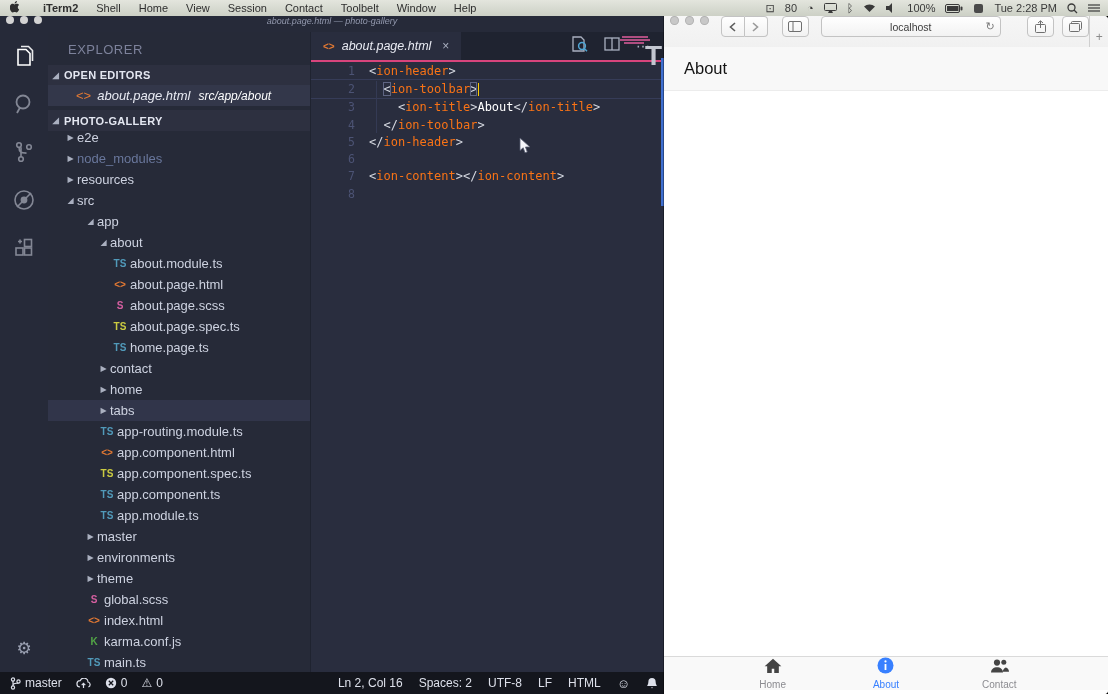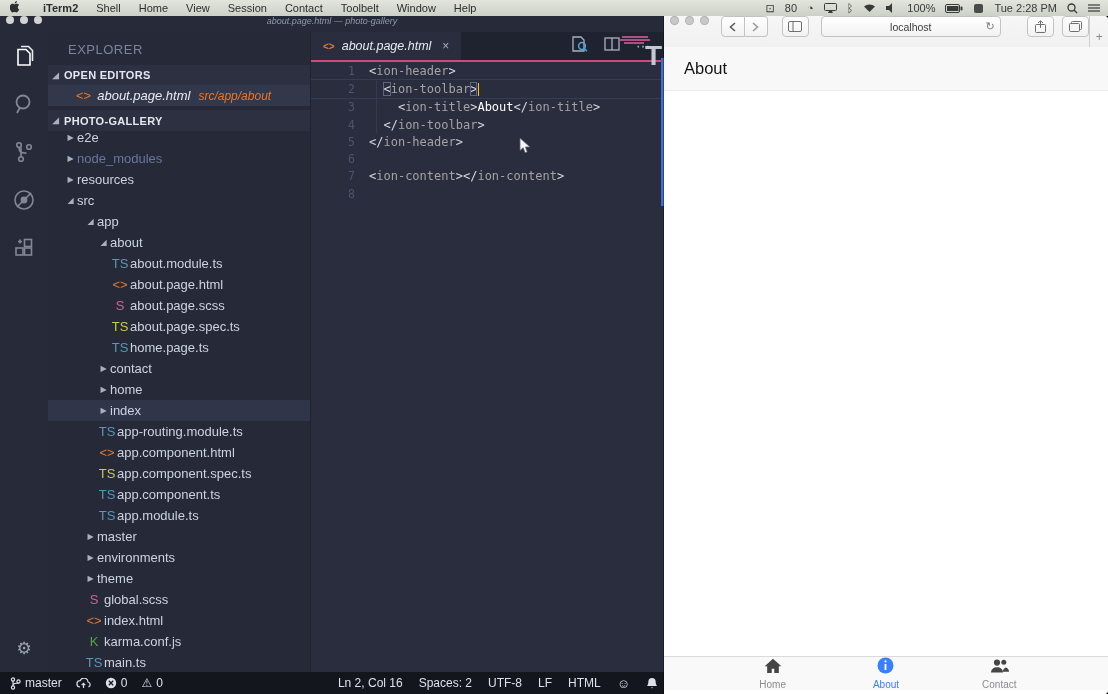--- a/index.html
+++ b/index.html
@@ -32,46 +32,46 @@
   
   #sidebar{width:262px;background:#262a38;position:relative;flex:none;overflow:hidden;
     color:#c3c8d8;font-size:13px;}
   #sb-title{padding:10px 0 8px 20px;font-size:13px;letter-spacing:.5px;color:#7d829b;}
   .section-head{height:20px;display:flex;align-items:center;background:#2d3040;
     font-size:11px;font-weight:bold;color:#e4e7f1;letter-spacing:.3px;}
   .section-head .arrow{width:16px;text-align:center;font-size:8px;color:#aab0c0;}
   #open-editor-item{height:21px;display:flex;align-items:center;background:#33374a;
     padding-left:28px;}
   #open-editor-item .fname{font-style:italic;color:#e8eaf2;margin-left:6px;}
-  #open-editor-item .fdesc{font-style:italic;color:#f97316;margin-left:8px;font-size:12px;}
+  #open-editor-item .fdesc{font-style:italic;color:#ffffff;margin-left:8px;font-size:12px;}
   #project-head{margin-top:4px;height:21px;}
   #tree{position:absolute;left:0;right:0;top:95px;bottom:0;}
   .trow{height:21px;display:flex;align-items:center;white-space:nowrap;}
   .trow.selected{background:#31354a;}
   .trow .tw{width:13px;flex:none;font-size:8px;color:#aab0c0;text-align:center;}
-  .trow .ficon{width:20px;flex:none;text-align:center;font-size:13px;font-weight:normal;
+  .trow .ficon{width:20px;flex:none;text-align:center;font-size:10px;font-weight:bold;
     font-family:"Liberation Sans",sans-serif;}
   .trow .lbl{color:#cdd2e0;text-align:center;}
   .trow.muted .lbl{color:#69779c;}
   
   #editor{flex:1;position:relative;background:#292d3e;border-left:1px solid #1f2330;}
   #tabbar{position:absolute;left:0;top:0;right:0;height:28px;background:#1f2330;
     display:flex;border-bottom:2px solid #d8447c;}
   #tab-active{display:flex;align-items:center;background:#292d3e;padding:0 12px;gap:7px;}
   #tab-active .tabname{font-style:italic;font-size:12.5px;color:#e8eaf2;}
   #tab-active .close{color:#aab0c0;font-size:12px;margin-left:4px;}
   #tab-actions{margin-left:auto;display:flex;align-items:center;gap:16px;padding-right:14px;}
   #code{position:absolute;left:0;top:30px;right:0;bottom:0;
     font-family:"DejaVu Sans Mono","Liberation Mono",monospace;font-size:12px;}
   .cline{height:17.3px;display:flex;align-items:center;position:relative;}
   .cline .ln{width:44px;flex:none;text-align:right;padding-right:14px;color:#4c5374;
     font-size:11.5px;}
   .cline.current{border-top:1px solid #363c58;border-bottom:1px solid #363c58;}
   .cline .ct{white-space:pre;}
-  .tk-t{color:#a3a3a3;}
+  .tk-t{color:#f97316;}
   .tk-p,.tk-i{color:#d5d8e0;}
   .tk-x{color:#ffffff;}
   .tk-pb{color:#d5d8e0;outline:1px solid #5f6582;outline-offset:-1px;}
   .caret{display:inline-block;width:1px;height:13px;background:#ffcc00;vertical-align:middle;margin-left:1px;}
   #indent-guide{position:absolute;left:65px;top:21px;width:1px;height:50px;background:#343a54;}
   #minimap{position:absolute;right:8px;top:3px;width:36px;}
   #minimap .mrow{height:2px;margin:1px 0;background:#c9568f;opacity:.85;}
   #artifact-t{position:absolute;right:2px;top:10px;font-size:28px;font-weight:bold;
     color:#c3c7d1;line-height:1;}
   #ruler-strip{position:absolute;right:0;top:26px;width:3px;height:148px;background:#3f6fd0;}
@@ -300,21 +300,21 @@
           <div class="trow" style="padding-left: 49px;">
             <span class="tw">▶</span>
             <span class="lbl">contact</span>
           </div>
           <div class="trow" style="padding-left: 49px;">
             <span class="tw">▶</span>
             <span class="lbl">home</span>
           </div>
           <div class="trow selected" style="padding-left: 49px;">
             <span class="tw">▶</span>
-            <span class="lbl">index</span>
+            <span class="lbl">tabs</span>
           </div>
           <div class="trow" style="padding-left: 49px;">
             <span class="ficon" style="color: rgb(81, 154, 186);">TS</span>
             <span class="lbl">app-routing.module.ts</span>
           </div>
           <div class="trow" style="padding-left: 49px;">
             <span class="ficon" style="color: rgb(227, 121, 51);">&lt;&gt;</span>
             <span class="lbl">app.component.html</span>
           </div>
           <div class="trow" style="padding-left: 49px;">

